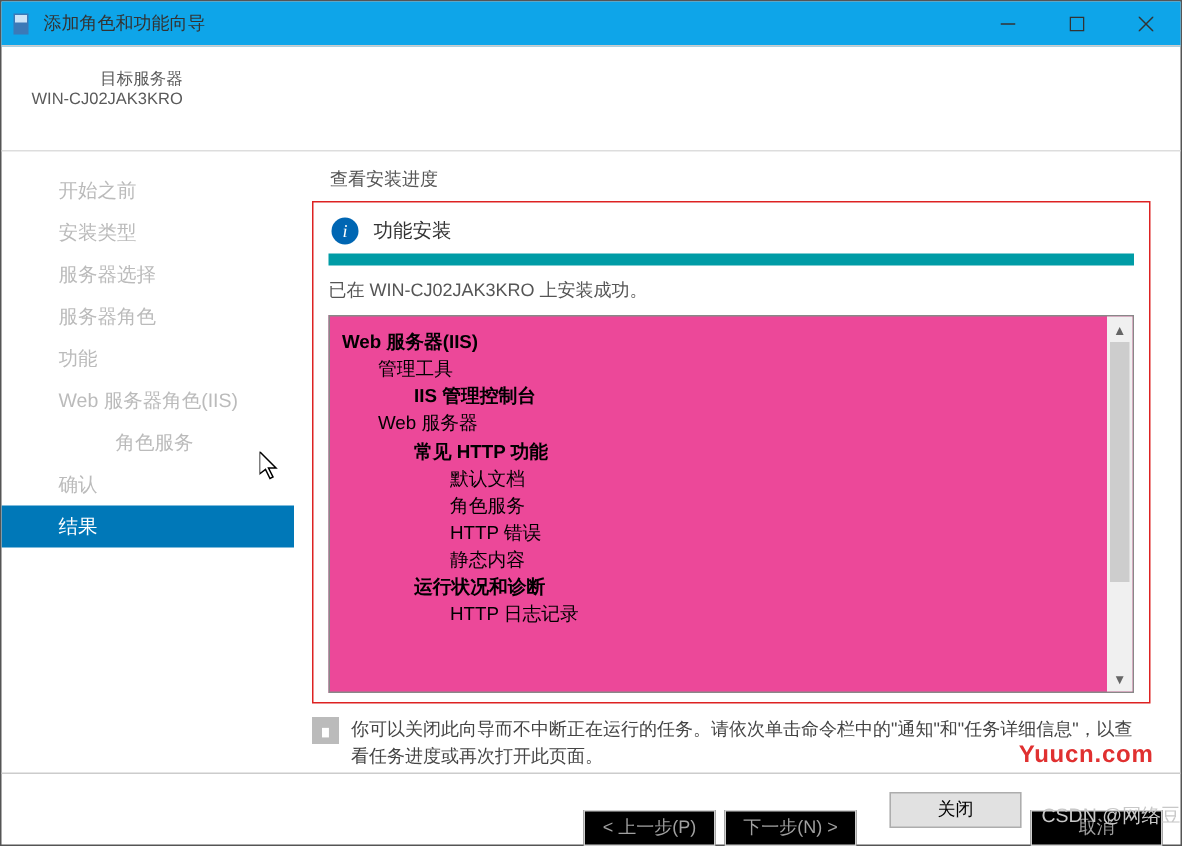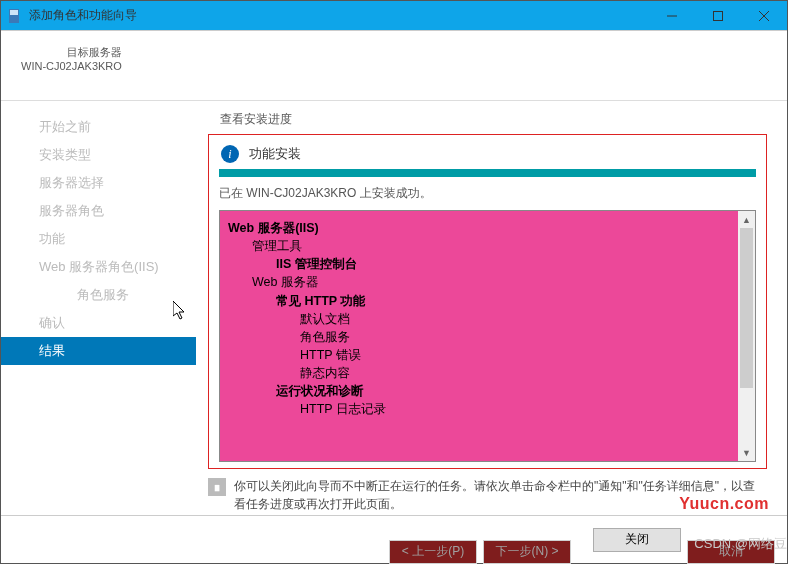--- a/index.html
+++ b/index.html
@@ -35,21 +35,21 @@
 .feature-list .l3 { padding-left: 72px; }
 .scrollbar { width: 17px; background: #f0f0f0; display:flex; flex-direction:column; }
 .sb-arrow { height: 17px; display:flex; align-items:center; justify-content:center; color:#666; font-size:9px; }
 .sb-track { flex:1; position:relative; }
 .sb-thumb { position:absolute; left:2px; right:2px; top:0; height:160px; background:#cdcdcd; }
 .note-row { display:flex; gap:8px; margin: 8px 0 4px 12px; font-size: 12px; color:#444; line-height:1.5; }
 .note-icon { width:18px; height:18px; background:#bbb; color:#fff; display:flex; align-items:center; justify-content:center; font-weight:bold; font-size:12px; flex-shrink:0; margin-top:1px; }
 .export-link { color: #ec4899; font-size: 12px; margin-left: 19px; }
 .footer { height: 48px; border-top: 1px solid #ccc; display: flex; align-items: center; justify-content: flex-end; gap: 6px; padding: 0 12px; }
 .btn { min-width: 88px; height: 24px; font-size: 12px; border: 1px solid #adadad; background: #e1e1e1; display:flex; align-items:center; justify-content:center; padding: 0 10px; }
-.btn.disabled { color: #a0a0a0; background: #7f1d1d; border-color:#d0d0d0;margin-top:24px; }
+.btn.disabled { color: #a0a0a0; background: #000000; border-color:#d0d0d0;margin-top:24px; }
 .cursor { position:absolute; left:172px; top:300px; pointer-events:none; }
 .watermark1 { position:absolute; right:18px; bottom:50px; color:#e03030; font-size:16px; font-weight:bold; letter-spacing:0.5px; }
 .watermark2 { position:absolute; right:0; bottom:10px; color:#c8c8c8; font-size:13px; }
 </style>
 </head>
 <body>
 
 <div class="window">
 
   <div class="titlebar">

